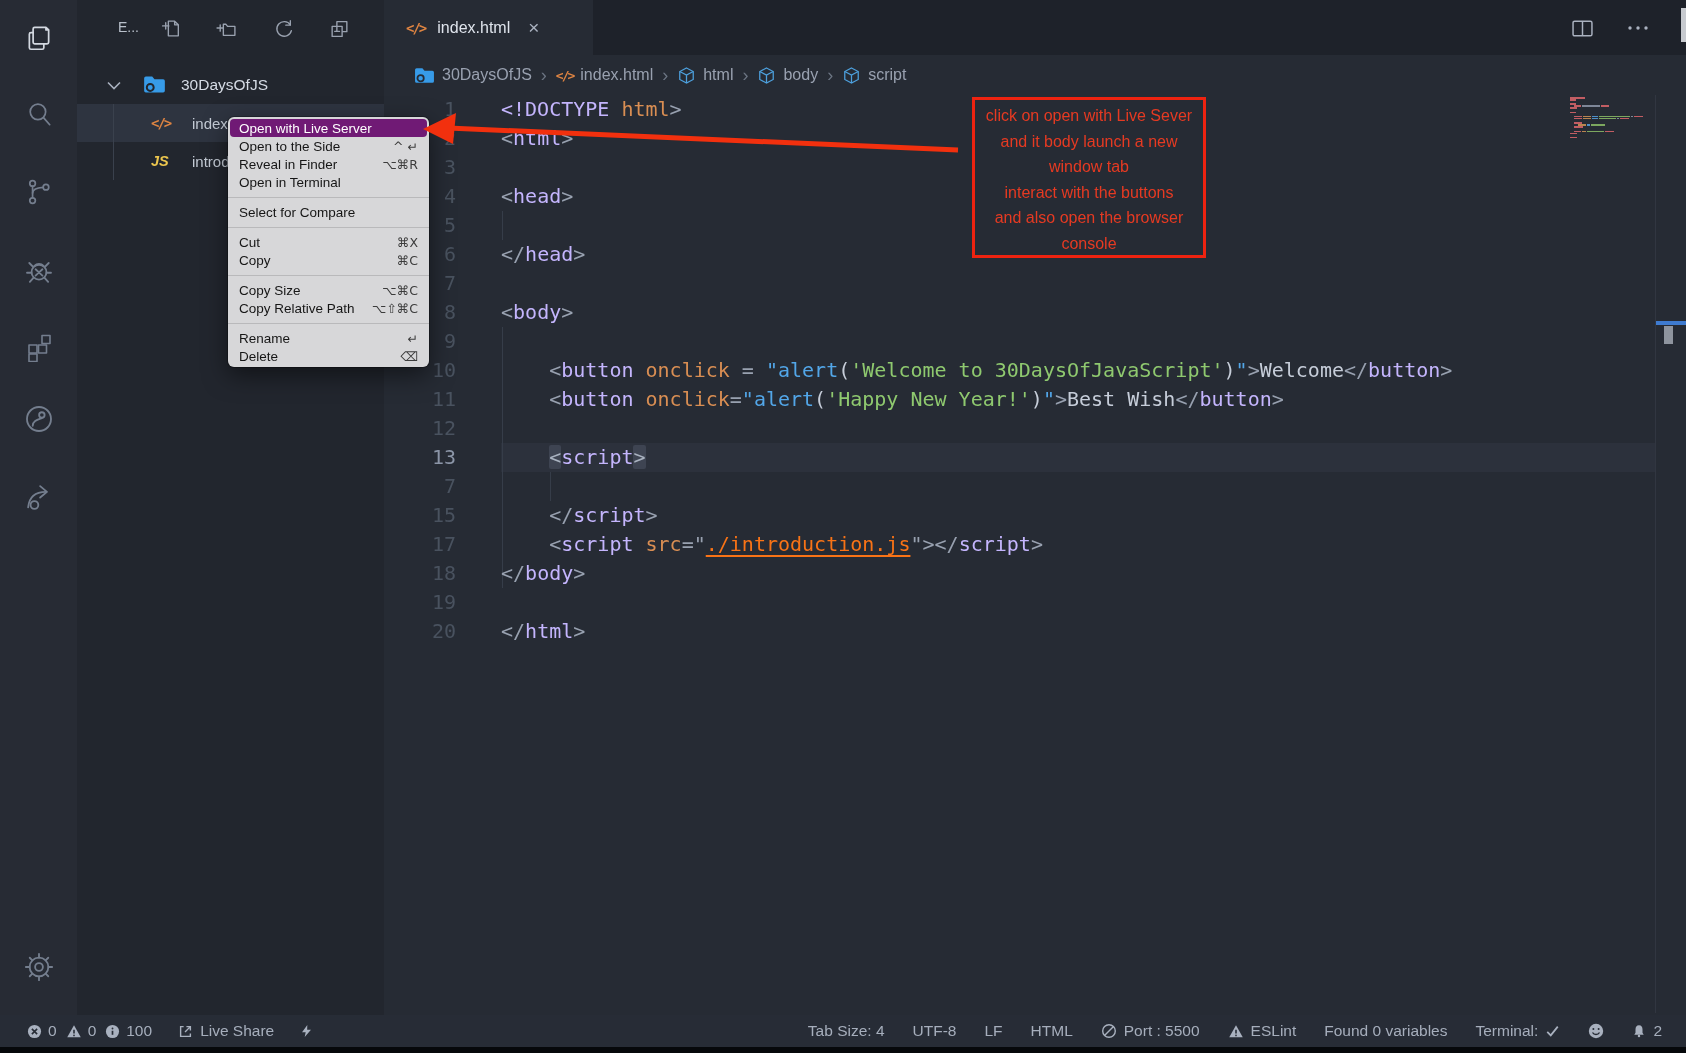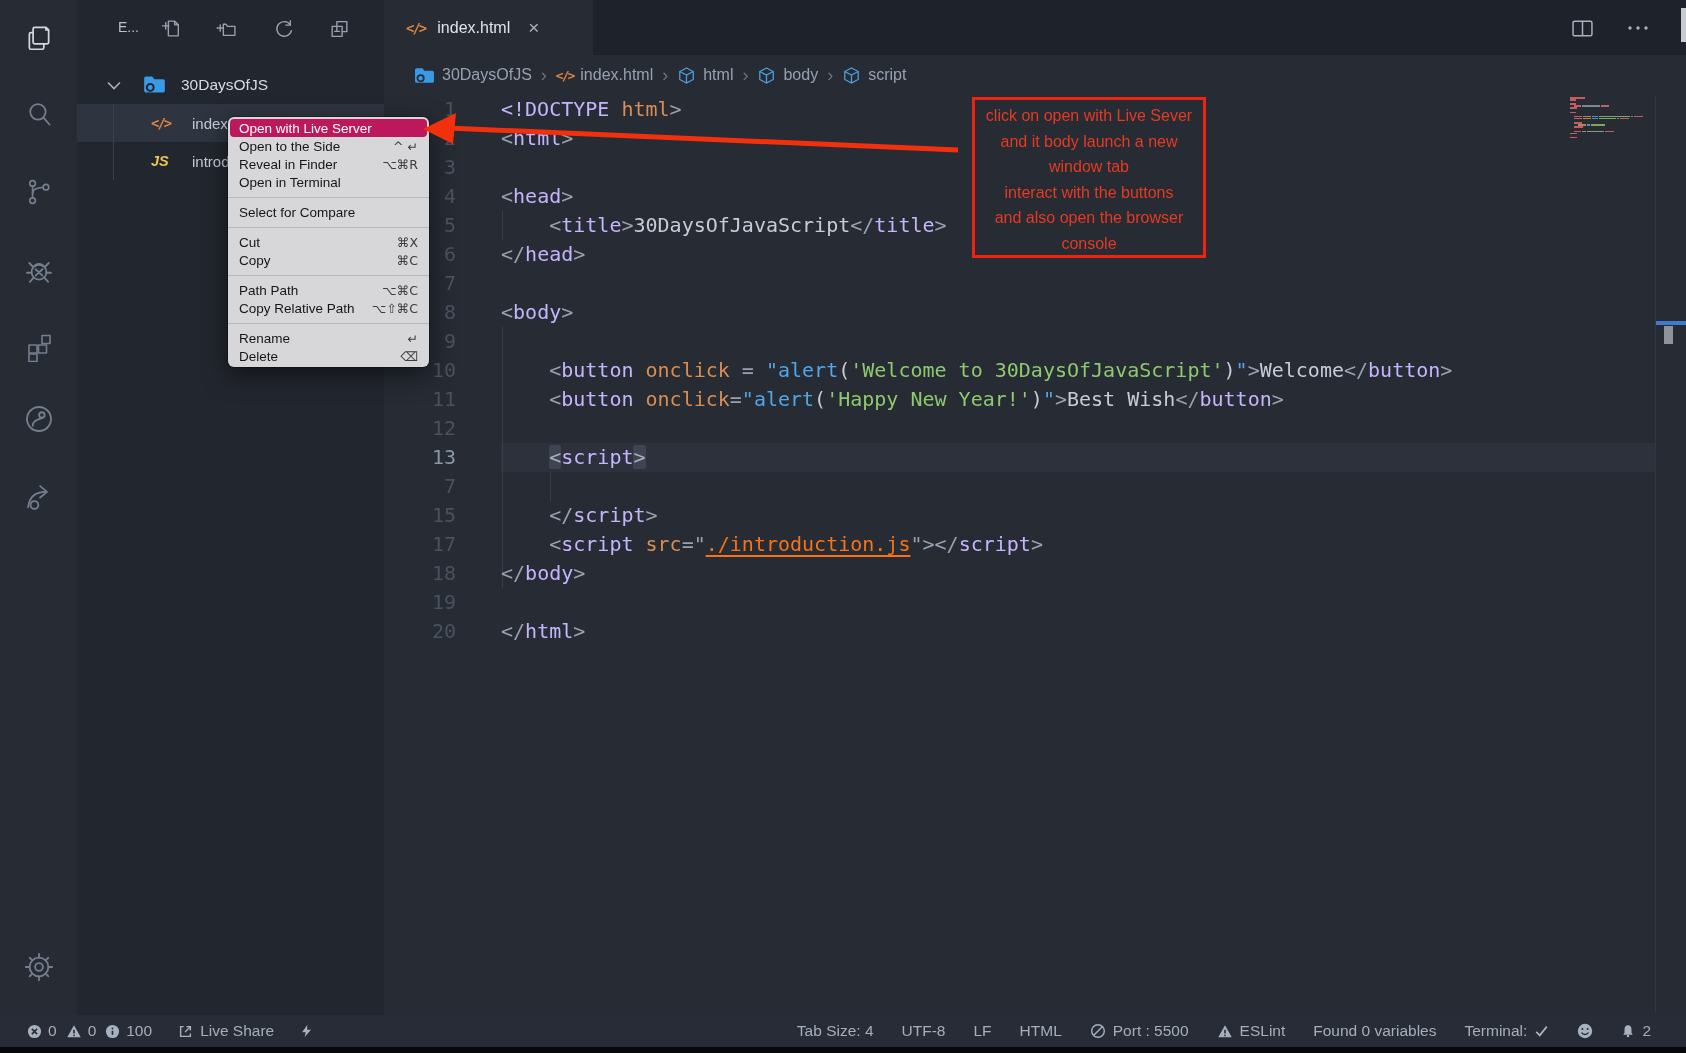--- a/index.html
+++ b/index.html
@@ -71,33 +71,33 @@
   .mm-orange{background:#b9854f}.mm-gray{background:#7e8798}
   .ruler-line{position:absolute;left:1271px;top:95px;width:1px;height:918px;background:#313641;}
   .ruler-blue{position:absolute;left:1272px;top:321px;width:30px;height:4px;background:#3e7bd0;}
   .ruler-thumb{position:absolute;left:1280px;top:326px;width:9px;height:18px;background:#8e949e;}
   .ruler-top{position:absolute;right:0;top:8px;width:5px;height:34px;background:#c7cacf;}
 
   
   .statusbar{position:absolute;left:0;top:1015px;width:1686px;height:32px;background:#272c36;
        display:flex;align-items:center;font-size:15.5px;color:#a6aebc;}
   .sb-left{display:flex;align-items:center;gap:26px;padding-left:27px;}
-  .sb-right{margin-left:auto;display:flex;align-items:center;gap:28px;padding-right:35px;}
+  .sb-right{margin-left:auto;display:flex;align-items:center;gap:28px;padding-right:24px;}
   .sb-item{display:flex;align-items:center;gap:7px;}
   .sb-parts{display:flex;align-items:center;gap:9px;}
   .sb-part{display:flex;align-items:center;gap:6px;}
   .sb-item svg,.sb-part svg{display:block;}
   .bottom-black{position:absolute;left:0;top:1047px;width:1686px;height:6px;background:#06080b;}
 
   
   .ctx-menu{position:absolute;left:228px;top:117px;width:201px;background:#d7d7d9;border-radius:6px;
        padding:2px 0;box-shadow:0 8px 24px rgba(0,0,0,.5),0 0 0 1px rgba(0,0,0,.25);z-index:50;}
   .menu-item{height:18px;margin:0 2px;padding:0 9px;border-radius:4px;display:flex;align-items:center;
        font-size:13.5px;color:#161616;}
-  .menu-item.hl{background:#be185d;color:#ffffff;justify-content:flex-end;}
+  .menu-item.hl{background:#701a75;color:#ffffff;justify-content:flex-end;}
   .mi-label{flex:1;white-space:nowrap;}
   .mi-short{font-family:"DejaVu Sans",sans-serif;font-size:12.5px;color:#3c3c3c;white-space:nowrap;}
   .menu-item.hl .mi-short{color:#fff;}
   .menu-sep{height:1px;background:#b9b9bb;margin:5.5px 0;}
 
   
   .arrow-svg{position:absolute;left:0;top:0;z-index:60;pointer-events:none;}
   .anno-box{position:absolute;left:972px;top:97px;width:234px;height:161px;border:3px solid #ee2310;
        box-sizing:border-box;z-index:40;text-align:center;padding-top:3px;}
   .anno-line{font-size:16px;line-height:25.5px;color:#e63a22;white-space:nowrap;}
@@ -299,21 +299,21 @@
     <div class="cur-line"></div>
     <div class="iguide" style="left:118px;top:211px;height:29px"></div>
     <div class="iguide" style="left:118px;top:327px;height:261px"></div>
     <div class="iguide" style="left:166px;top:472px;height:29px"></div>
 
     <div class="code">
         <div class="code-line"><span class="ln">1</span><span class="lc"><span class="tk-tag">&lt;!DOCTYPE</span><span class="tk-txt"> </span><span class="tk-attr">html</span><span class="tk-p">&gt;</span></span></div>
         <div class="code-line"><span class="ln">2</span><span class="lc"><span class="tk-p">&lt;</span><span class="tk-tag">html</span><span class="tk-p">&gt;</span></span></div>
         <div class="code-line"><span class="ln">3</span><span class="lc"></span></div>
         <div class="code-line"><span class="ln">4</span><span class="lc"><span class="tk-p">&lt;</span><span class="tk-tag">head</span><span class="tk-p">&gt;</span></span></div>
-        <div class="code-line"><span class="ln">5</span><span class="lc"><span class="tk-txt">    </span><span class="tk-p">&lt;</span><span class="tk-tag">title</span><span class="tk-p">&gt;</span><span class="tk-txt">30DaysOfJavaScript</span><span class="tk-p">&lt;/</span><span class="tk-tag">title</span><span class="tk-p">&gt;</span></span></div>
+        <div class="code-line"><span class="ln">5</span></div>
         <div class="code-line"><span class="ln">6</span><span class="lc"><span class="tk-p">&lt;/</span><span class="tk-tag">head</span><span class="tk-p">&gt;</span></span></div>
         <div class="code-line"><span class="ln">7</span><span class="lc"></span></div>
         <div class="code-line"><span class="ln">8</span><span class="lc"><span class="tk-p">&lt;</span><span class="tk-tag">body</span><span class="tk-p">&gt;</span></span></div>
         <div class="code-line"><span class="ln">9</span><span class="lc"></span></div>
         <div class="code-line"><span class="ln">10</span><span class="lc"><span class="tk-txt">    </span><span class="tk-p">&lt;</span><span class="tk-tag">button</span><span class="tk-txt"> </span><span class="tk-attr">onclick</span><span class="tk-txt"> </span><span class="tk-p">=</span><span class="tk-txt"> </span><span class="tk-fn">"alert</span><span class="tk-txt">(</span><span class="tk-str">'Welcome to 30DaysOfJavaScript'</span><span class="tk-txt">)</span><span class="tk-fn">"</span><span class="tk-p">&gt;</span><span class="tk-txt">Welcome</span><span class="tk-p">&lt;/</span><span class="tk-tag">button</span><span class="tk-p">&gt;</span></span></div>
         <div class="code-line"><span class="ln">11</span><span class="lc"><span class="tk-txt">    </span><span class="tk-p">&lt;</span><span class="tk-tag">button</span><span class="tk-txt"> </span><span class="tk-attr">onclick</span><span class="tk-p">=</span><span class="tk-fn">"alert</span><span class="tk-txt">(</span><span class="tk-str">'Happy New Year!'</span><span class="tk-txt">)</span><span class="tk-fn">"</span><span class="tk-p">&gt;</span><span class="tk-txt">Best Wish</span><span class="tk-p">&lt;/</span><span class="tk-tag">button</span><span class="tk-p">&gt;</span></span></div>
         <div class="code-line"><span class="ln">12</span><span class="lc"></span></div>
         <div class="code-line"><span class="ln cur">13</span><span class="lc"><span class="tk-txt">    </span><span class="tk-bm">&lt;</span><span class="tk-tag">script</span><span class="tk-bm">&gt;</span></span></div>
         <div class="code-line"><span class="ln">7</span></div>
         <div class="code-line"><span class="ln">15</span><span class="lc"><span class="tk-txt">    </span><span class="tk-p">&lt;/</span><span class="tk-tag">script</span><span class="tk-p">&gt;</span></span></div>
@@ -538,21 +538,21 @@
       <div class="menu-item">
         <span class="mi-label">Cut</span>
         <span class="mi-short">⌘X</span>
       </div>
       <div class="menu-item">
         <span class="mi-label">Copy</span>
         <span class="mi-short">⌘C</span>
       </div>
       <div class="menu-sep"></div>
       <div class="menu-item">
-        <span class="mi-label">Path Path</span>
+        <span class="mi-label">Copy Size</span>
         <span class="mi-short">⌥⌘C</span>
       </div>
       <div class="menu-item">
         <span class="mi-label">Copy Relative Path</span>
         <span class="mi-short">⌥⇧⌘C</span>
       </div>
       <div class="menu-sep"></div>
       <div class="menu-item">
         <span class="mi-label">Rename</span>
         <span class="mi-short">↵</span>

